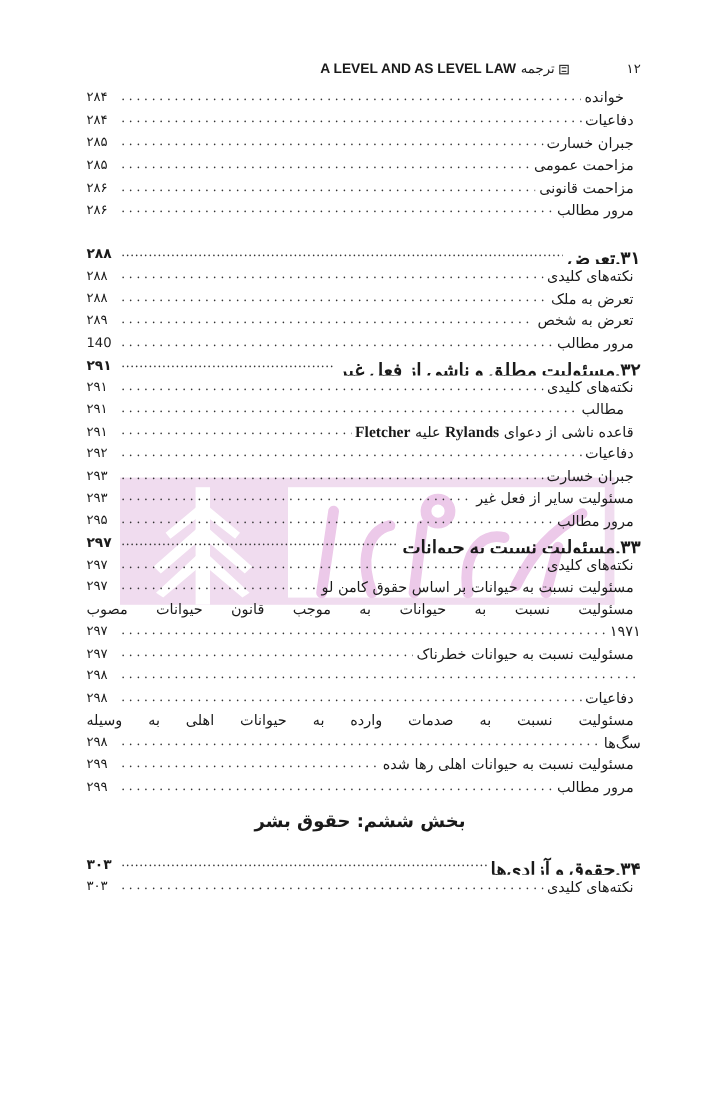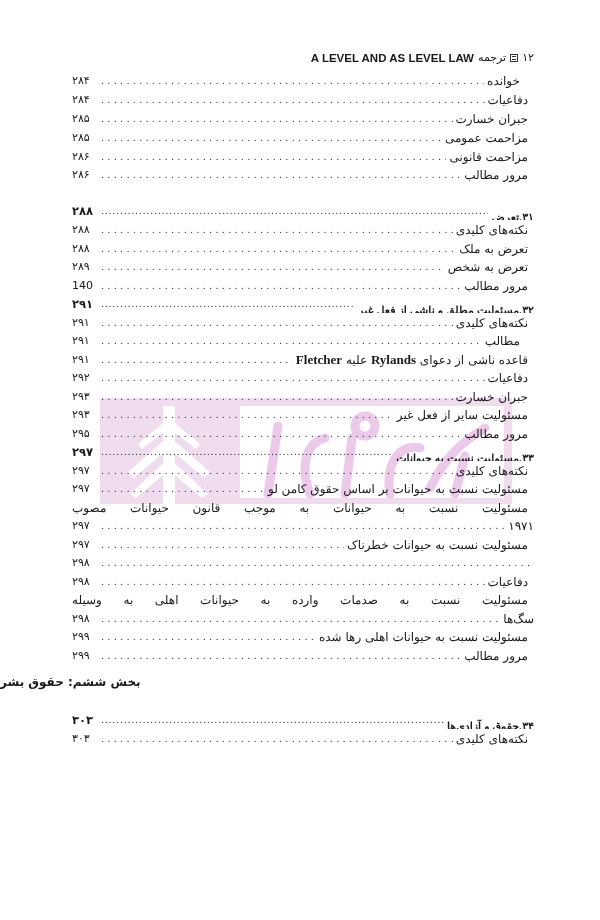--- a/index.html
+++ b/index.html
@@ -17,21 +17,21 @@
       position: absolute;
       top: 51px;
       right: 66px;
       direction: rtl;
       font-size: 11px;
       display: flex;
       align-items: center;
       gap: 4px;
       font-family: "DejaVu Sans", "Liberation Sans", sans-serif;
     }
-    .page-header .pnum { font-size: 11px; }
+    .page-header .pnum { font-size: 11px; margin-left: 44px; }
     .page-header .box-icon {
       display: inline-block;
       width: 8px; height: 8px;
       border: 1px solid #333;
       position: relative;
     }
     .page-header .box-icon::after {
       content: "";
       position: absolute;
       left: 1px; top: 1px; right: 1px; bottom: 1px;
@@ -126,23 +126,23 @@
       letter-spacing: 0.6px;
     }
     .entry .page {
       flex: 0 0 auto;
       font-family: "DejaVu Sans", "Liberation Sans", sans-serif;
       font-size: 11px;
       min-width: 26px;
       text-align: left;
     }
     .entry.chapter .title {
-      font-family: Liberation Sans, sans-serif;
+      font-family: Liberation Serif, serif;
       font-weight: bold;
-      font-size: 11px;
+      font-size: 16px;
       margin-top: 12px;
     }
     .entry.chapter .page { font-weight: bold; font-size: 11.5px; }
     .entry .latin { font-family: Liberation Serif, serif; font-weight: bold; font-size: 13px; }
 
     .wrap {
       position: absolute;
       left: 0; right: 0;
       direction: rtl;
       font-size: 12px;
@@ -155,25 +155,25 @@
       text-align-last: justify;
       padding-right: 6px;
       white-space: nowrap;
       word-spacing: 6px;
     }
 
     .part-title {
       position: absolute;
       top: 675px;
       left: 0; right: 0;
-      text-align: left;
+      text-align: center;
       direction: rtl;
       font-family: "DejaVu Sans", "Liberation Sans", sans-serif;
       font-weight: bold;
-      font-size: 12px;
+      font-size: 15px;
       z-index: 1;
     }
   </style>
 </head>
 <body>
 
 <div class="page-header">
   <span class="pnum">۱۲</span>
   <span class="box-icon"></span>
   <span class="label">ترجمه</span>

